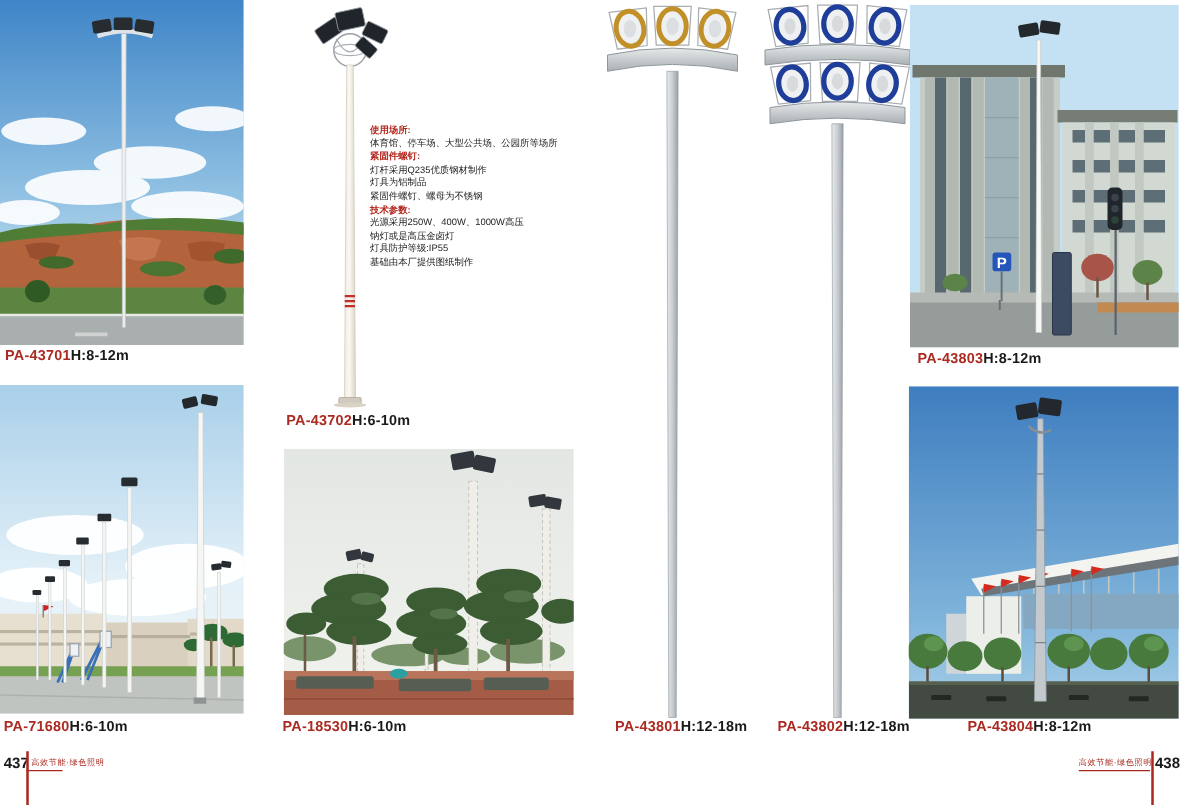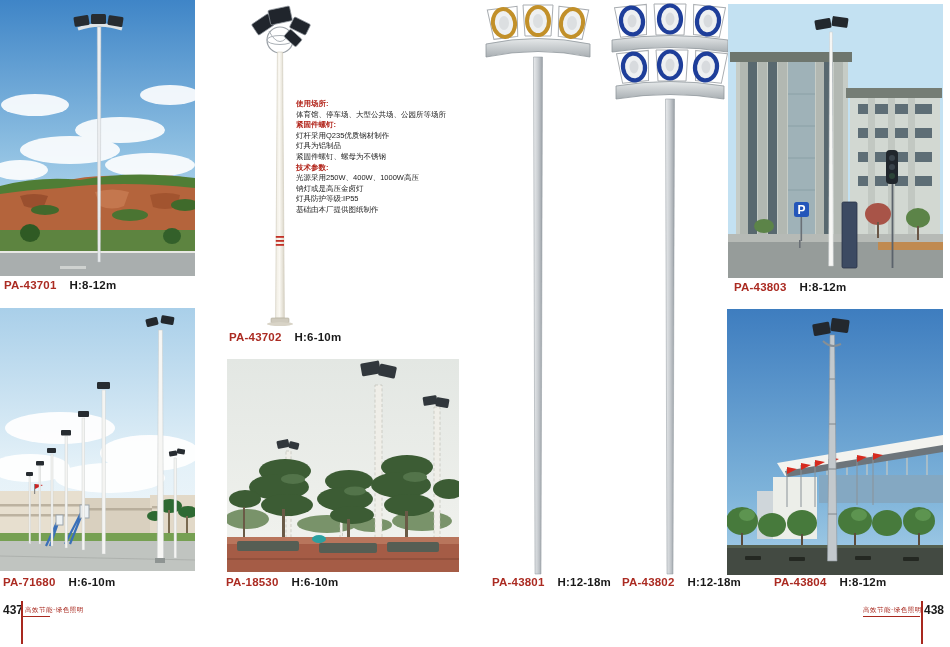--- a/index.html
+++ b/index.html
@@ -1,21 +1,21 @@
 <!DOCTYPE html>
 <html><head>
 <meta charset="utf-8">
 <style>
   html,body{margin:0;padding:0;background:#fff;}
   .page{position:relative;width:950px;height:647px;background:#ffffff;overflow:hidden;
         font-family:"Liberation Sans",sans-serif;}
   .photo{position:absolute;display:block;}
   .plabel{position:absolute;white-space:nowrap;font-size:11.5px;font-weight:bold;letter-spacing:.2px;}
   .plabel .code{color:#ab2b22;}
-  .plabel .ht{color:#1a1a1a;margin-left:13px;}
+  .plabel .ht{color:#1a1a1a;margin-left:0;}
   .specs{position:absolute;left:296px;top:99px;width:178px;font-size:7.5px;line-height:10.6px;color:#222;}
   .specs .hd{color:#b3261c;font-weight:bold;}
   .footer-grp{position:absolute;font-size:6.5px;color:#a8281e;text-align:right;}
   .pagenum{font-size:12px;font-weight:bold;color:#1a1a1a;font-family:"Liberation Sans",sans-serif;}
   .vline{position:absolute;width:1.5px;background:#a8281e;}
   .hline{position:absolute;height:1px;background:#a8281e;}
   .slogan{letter-spacing:.5px;}
 </style>
 </head>
 <body>

